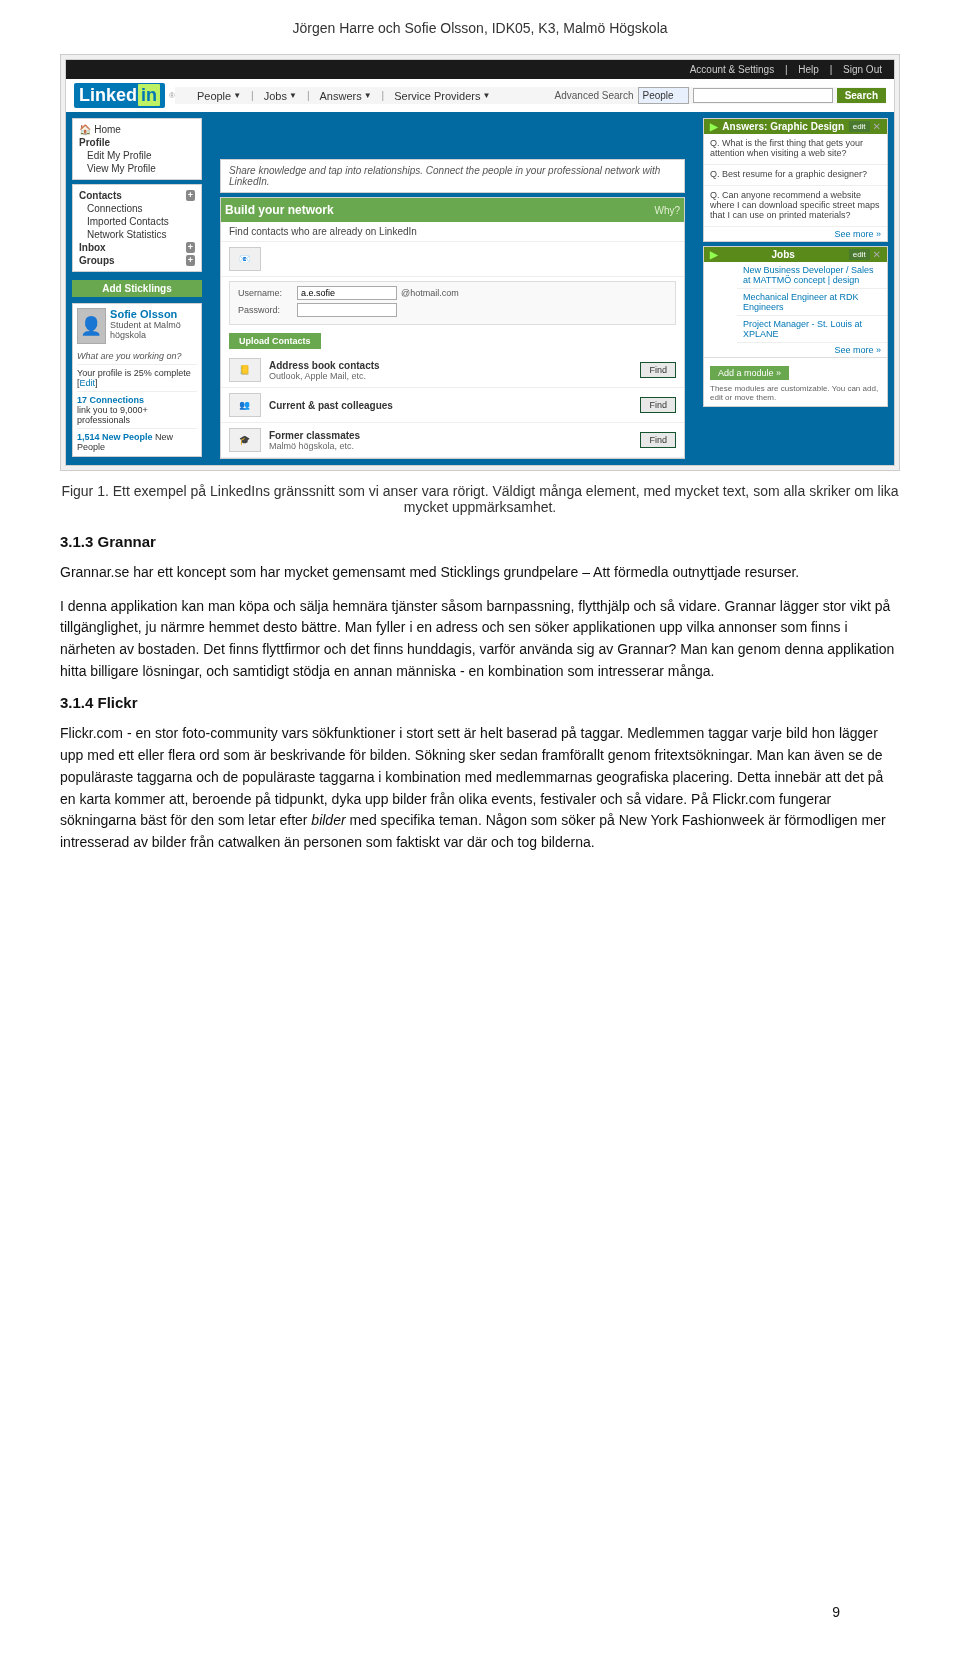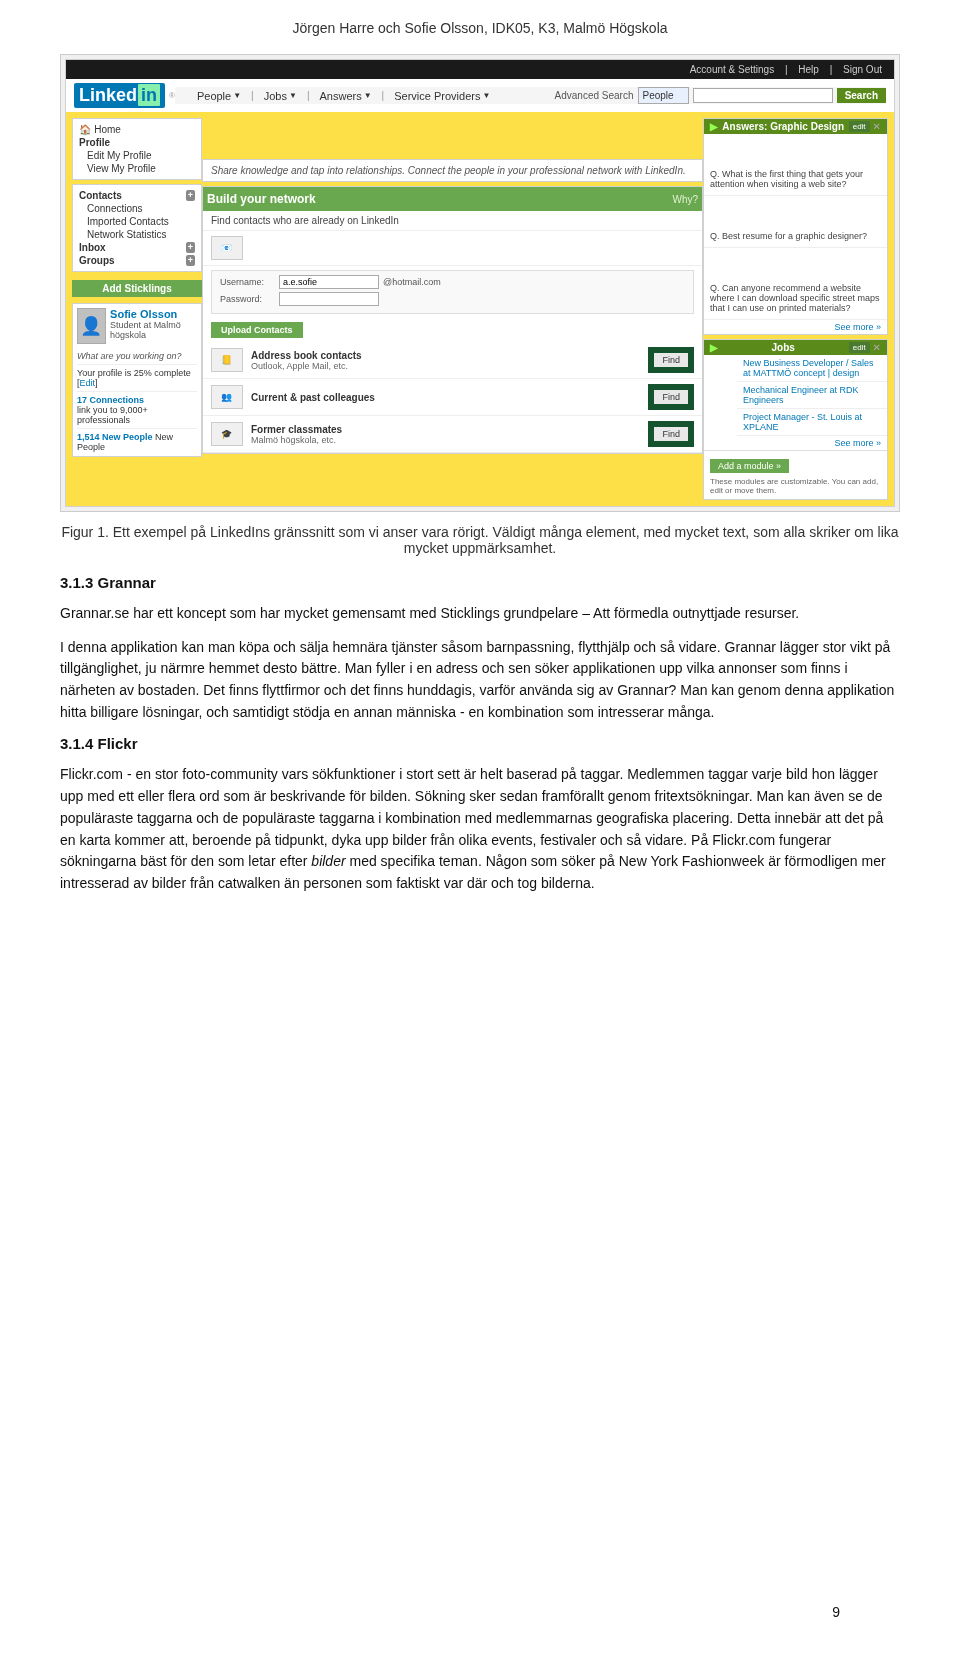--- a/index.html
+++ b/index.html
@@ -105,22 +105,22 @@
       padding: 2px 8px;
       border: none;
       cursor: pointer;
       font-weight: bold;
     }
 
     
     .li-main {
       display: flex;
       padding: 6px;
-      gap: 0;
-      background: #fde047;
+      gap: 18px;
+      background: #0369a1;
     }
 
     
     .li-sidebar {
       width: 130px;
       flex-shrink: 0;
       display: flex;
       flex-direction: column;
       gap: 4px;
     }
@@ -261,21 +261,21 @@
     }
     .li-email-logo {
       background: #fff;
       border: 1px solid #ddd;
       font-size: 8px;
       padding: 1px 3px;
       color: #555;
     }
     .li-find-btn {
       background: #e8e8e8;
-      border: 6px solid #14532d;
+      border: 1px solid #14532d;
       font-size: 9px;
       padding: 2px 8px;
       cursor: pointer;
       color: #333;
       flex-shrink: 0;
     }
     .li-credentials {
       background: #f9f9f9;
       border: 1px solid #ddd;
       padding: 4px 8px;
@@ -337,21 +337,20 @@
       cursor: pointer;
     }
     .li-right-item {
       padding: 4px 6px;
       border-bottom: 1px solid #eee;
       font-size: 9px;
     }
     .li-right-question {
       color: #444;
       margin-bottom: 2px;
-      margin-top: 31px;
     }
     .li-see-more {
       color: #0077b5;
       font-size: 9px;
       text-align: right;
       padding: 2px 6px;
       cursor: pointer;
     }
     .li-jobs-item {
       padding: 3px 6px;
@@ -454,21 +453,21 @@
           <span> | </span>
           <span>Help</span>
           <span> | </span>
           <span>Sign Out</span>
         </div>
       </div>
 
       <div style="background:#fff; padding: 4px 8px; display:flex; align-items:center;">
         <div style="display:flex; align-items:center; gap:2px;">
           <div style="background:#0077b5; color:#fff; font-weight:bold; font-size:18px; padding:2px 5px; border-radius:2px; font-family:Arial;">
-            <span>Linked</span><span style="background:#86efac; color:#0077b5; padding:1px 3px; border-radius:1px; margin-left:1px;">in</span>
+            <span>Linked</span><span style="background:#bef264; color:#0077b5; padding:1px 3px; border-radius:1px; margin-left:1px;">in</span>
           </div>
           <span style="font-size:8px; color:#999; margin-left:2px;">®</span>
         </div>
 
         <div class="li-navbar" style="flex:1; border:none; padding:0 0 0 16px;">
           <div class="li-nav-item">
             <span>People</span>
             <span style="font-size:8px;">▼</span>
           </div>
           <div class="li-nav-sep">|</div>

